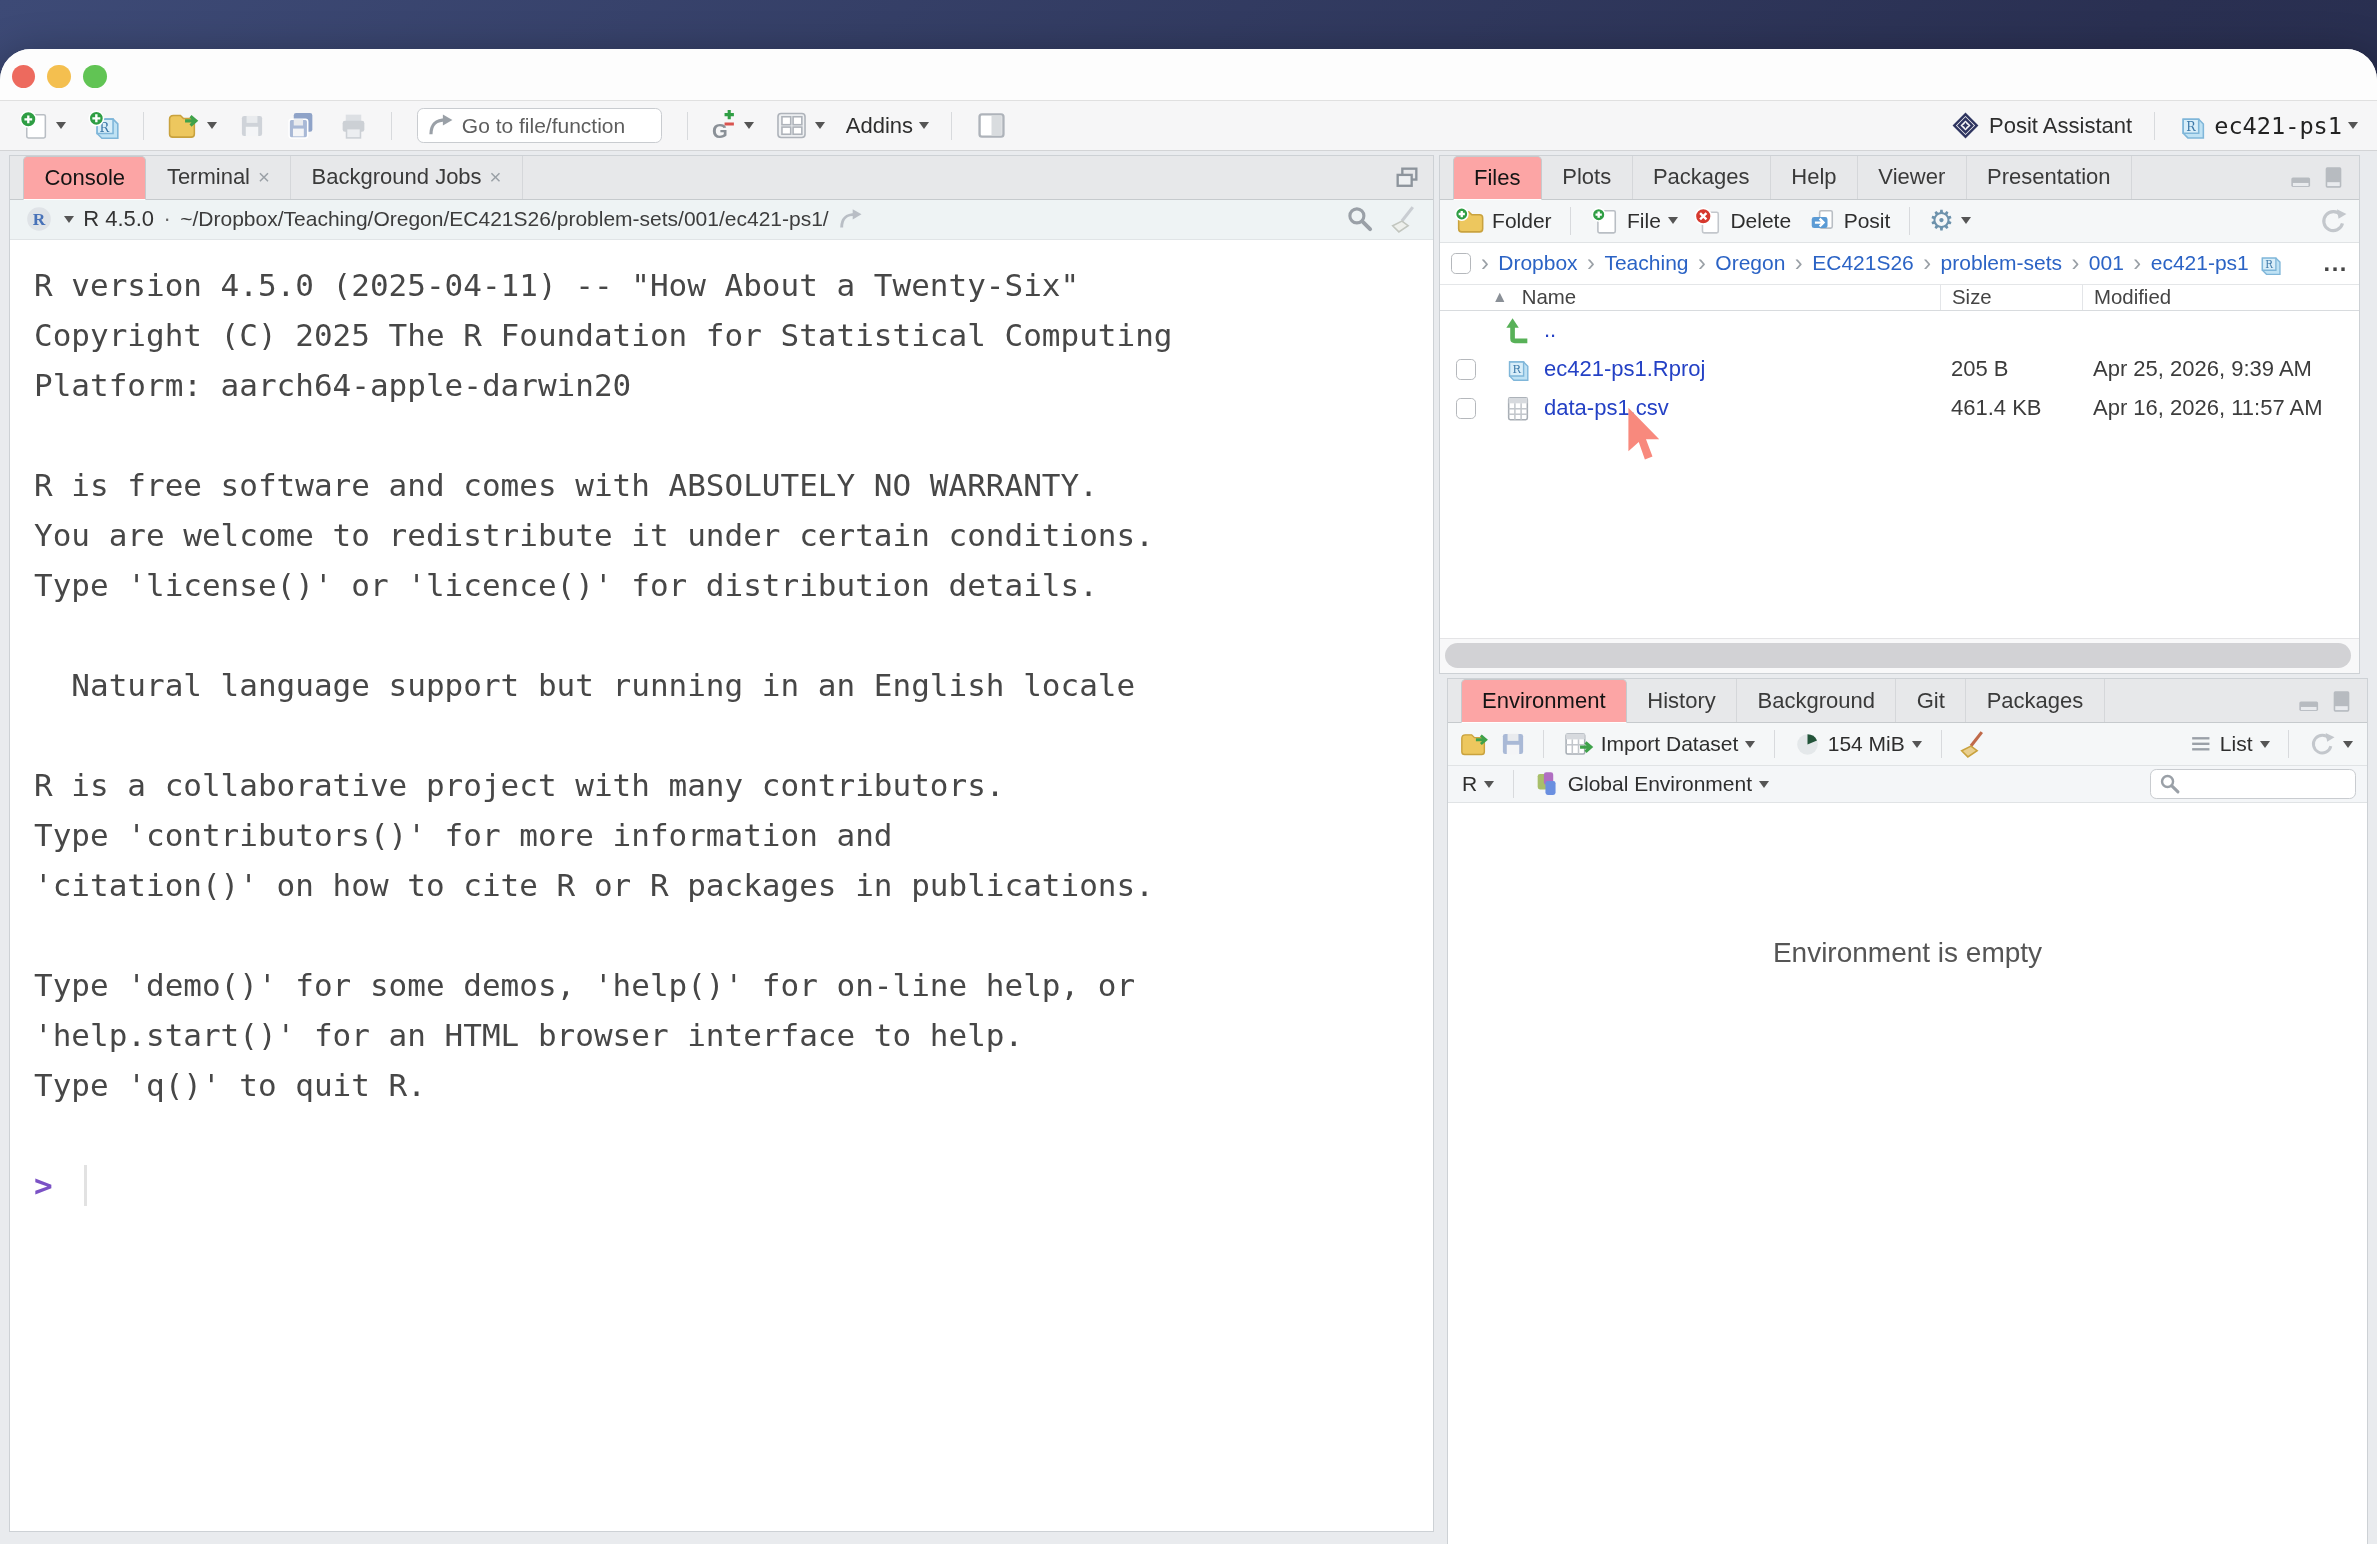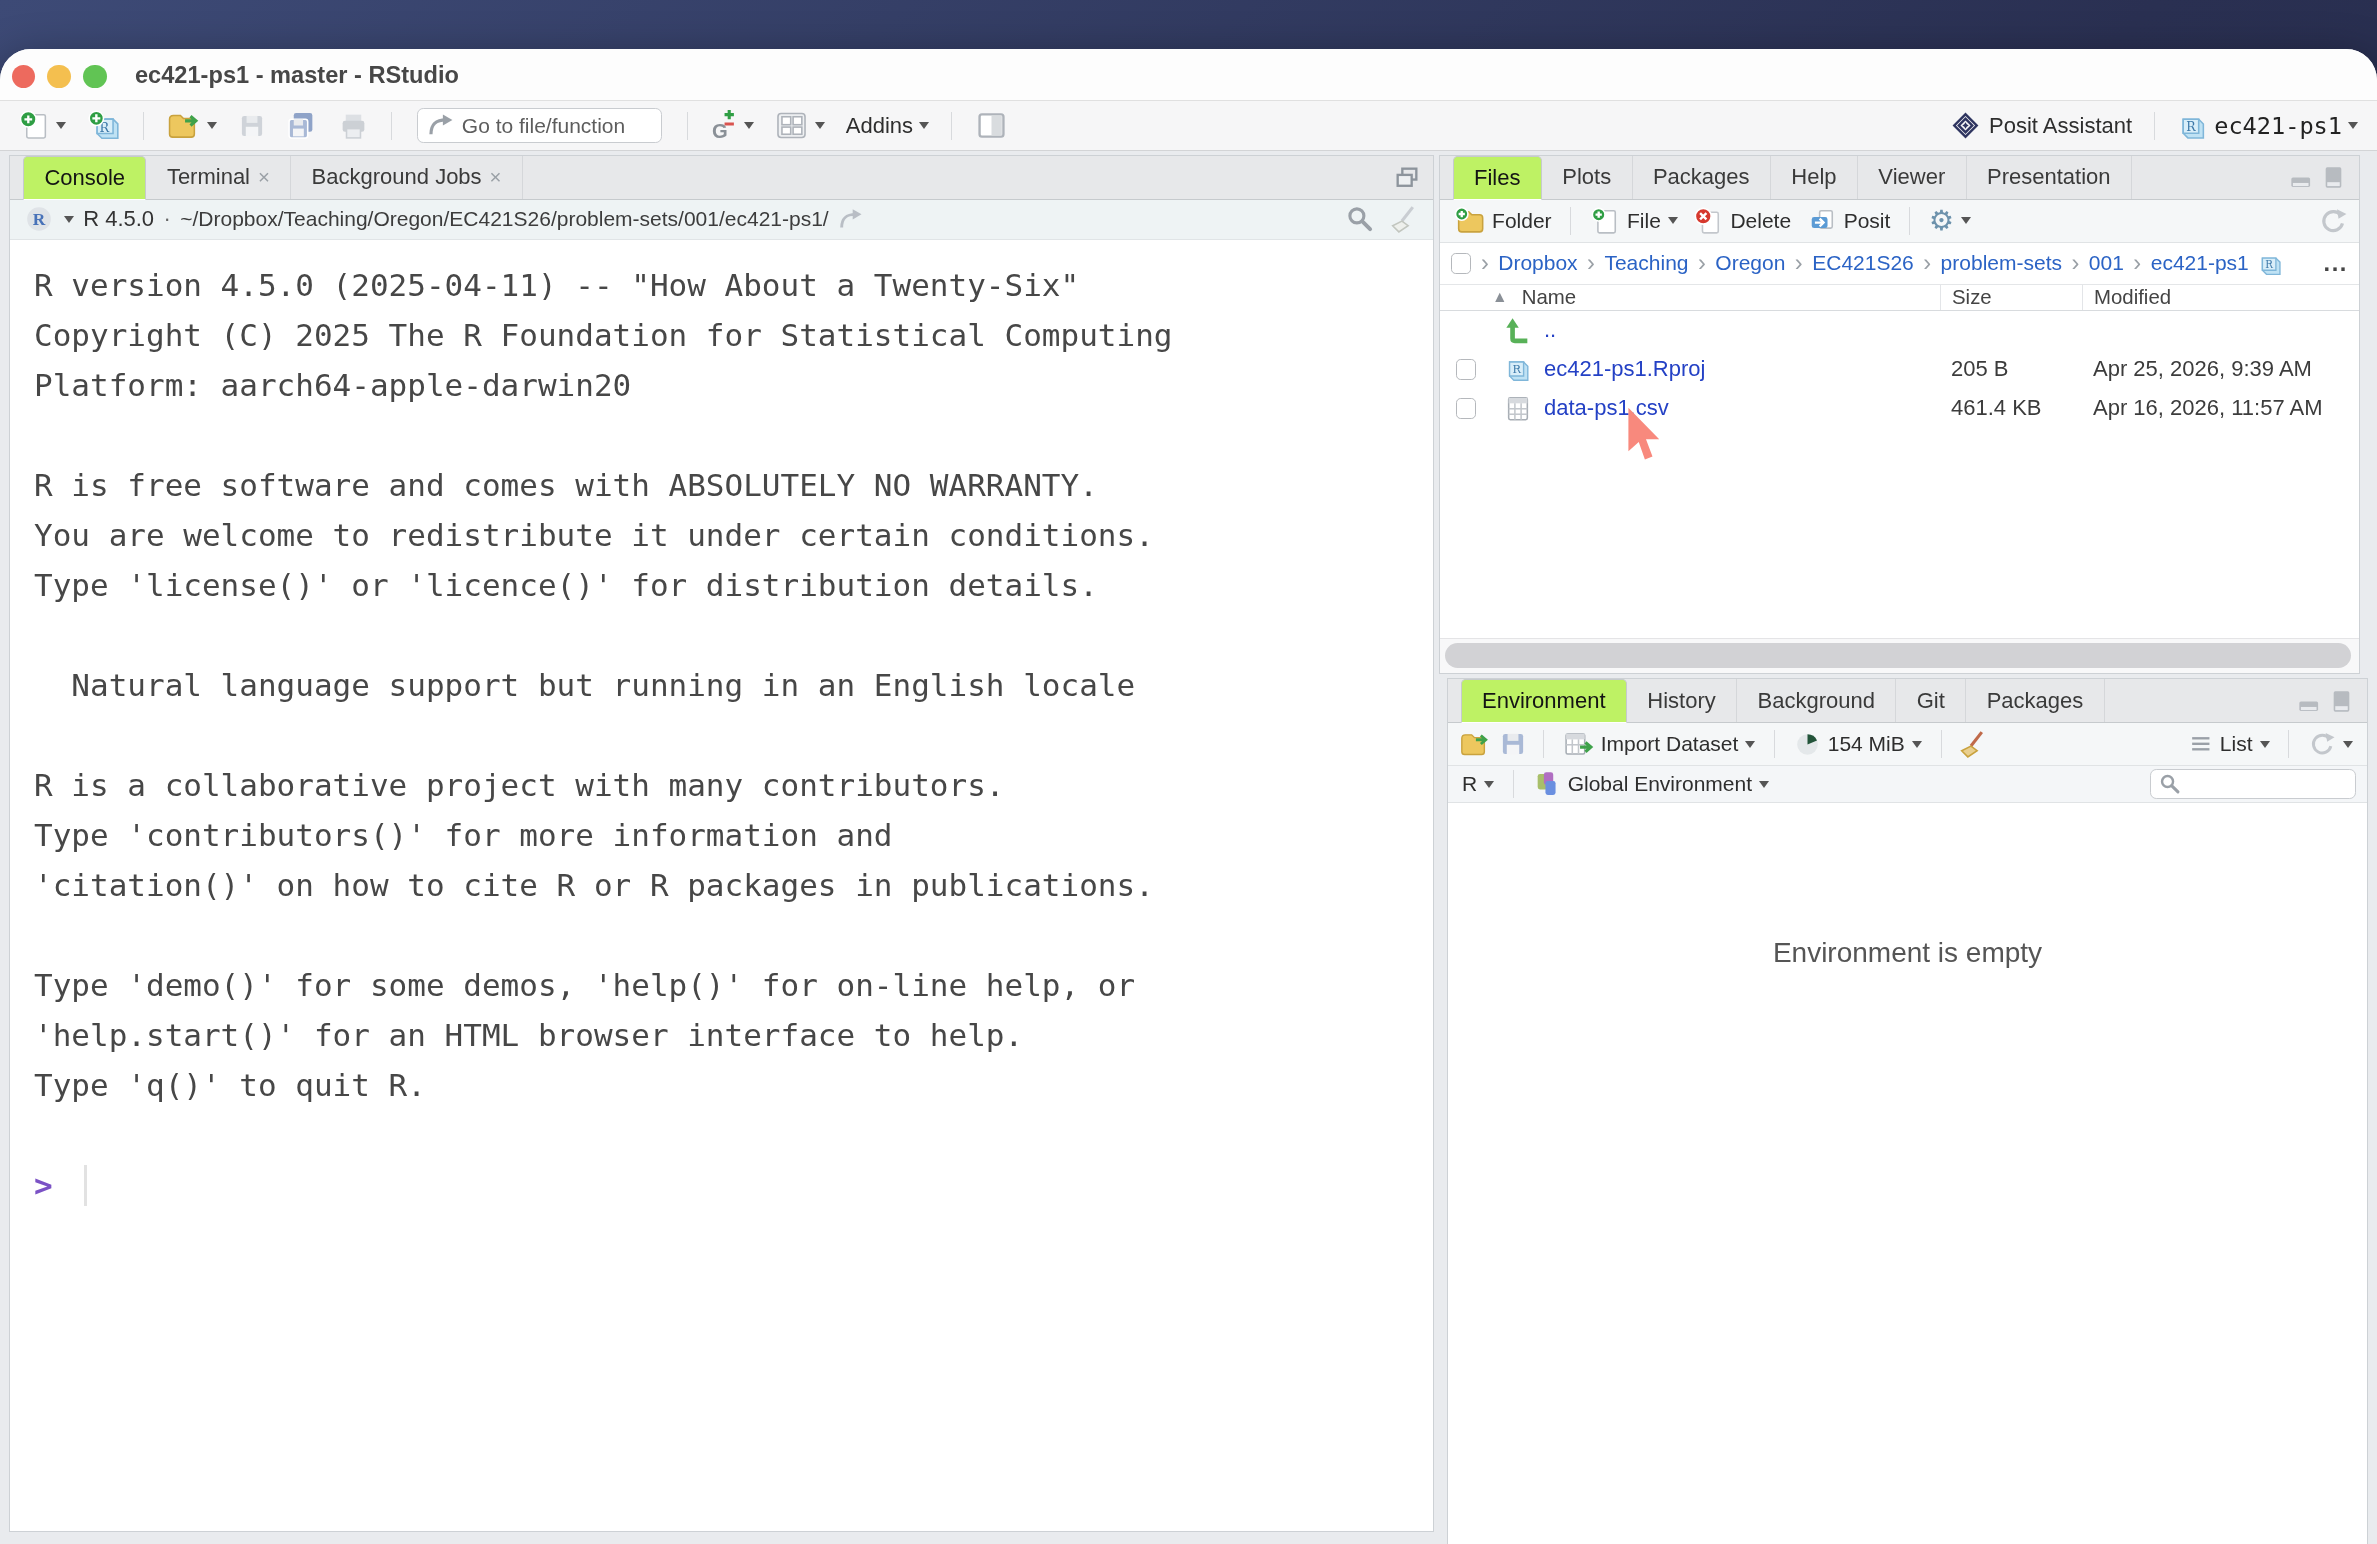--- a/index.html
+++ b/index.html
@@ -35,21 +35,21 @@
   .proj-label { font-size:23.6px; font-family:"DejaVu Sans Mono",monospace; color:#222; }
   
   .content { position:absolute; left:0; right:0; top:102px; bottom:0; background:#e9ebee; }
   .pane { position:absolute; background:#fff; border:0.8px solid #cdd1d5; }
   .console-pane { left:9.4px; top:3.9px; width:1425px; height:1377px; }
   .files-pane   { left:1439px; top:3.9px; width:921px; height:519px; }
   .env-pane     { left:1447px; top:527px; width:921px; height:1005px; }
   
   .tabstrip { height:44px; background:#e7e8ea; border-bottom:0.8px solid #c6cacd; display:flex; align-items:stretch; padding-left:12.6px; position:relative; }
   .tab { display:flex; align-items:center; gap:7.9px; padding:0 20.4px; font-size:22px; font-weight:500; color:#3a3a3a; border-right:0.8px solid #d5d7da; }
-  .tab.active { background:#bef264; color:#141414; border:0.8px solid #c6cacd; border-bottom:0.8px solid #fff; margin-bottom:-0.8px; border-radius:4.7px 4.7px 0 0; }
+  .tab.active { background:#fca5a5; color:#141414; border:0.8px solid #c6cacd; border-bottom:0.8px solid #fff; margin-bottom:-0.8px; border-radius:4.7px 4.7px 0 0; }
   .tab .x { color:#9aa0a6; font-size:20.4px; }
   .strip-icons { position:absolute; right:12.6px; top:0; height:44px; display:flex; align-items:center; gap:7.9px; }
   
   .console-header { height:40px; background:#eef3f4; border-bottom:0.8px solid #e0e4e6; display:flex; align-items:center; gap:9.4px; padding:0 14px; }
   .console-header .ver { font-size:22px; font-weight:500; color:#333; }
   .console-header .dot { color:#666; font-size:22px; }
   .console-header .path { font-size:21px; color:#3c3c3c; }
   .ch-right { margin-left:auto; display:flex; align-items:center; gap:14px; }
   .console-body { padding:20.4px 23.6px; }
   .console-out { font-family:"DejaVu Sans Mono",monospace; font-size:31px; line-height:50px; color:#474747; white-space:pre; }
@@ -93,21 +93,20 @@
 </style>
 </head>
 <body>
 
 <div class="window">
 
   <div class="titlebar">
     <div class="traffic t-red"></div>
     <div class="traffic t-yel"></div>
     <div class="traffic t-grn"></div>
-    <div class="win-title">ec421-ps1 - master - RStudio</div>
   </div>
 
   <div class="toolbar">
     <div class="tb-group">
       <div class="tb-btn">
         <span class="icon">
           <svg width="31" height="31" viewBox="0 0 40 40">
               <rect x="10" y="6" width="24" height="30" rx="2" fill="#fff" stroke="#b9bec4" stroke-width="2"></rect>
               <circle cx="12" cy="12" r="10" fill="#2f9e44" stroke="#fff" stroke-width="2"></circle>
               <path d="M12 7 v10 M7 12 h10" stroke="#fff" stroke-width="3"></path>

